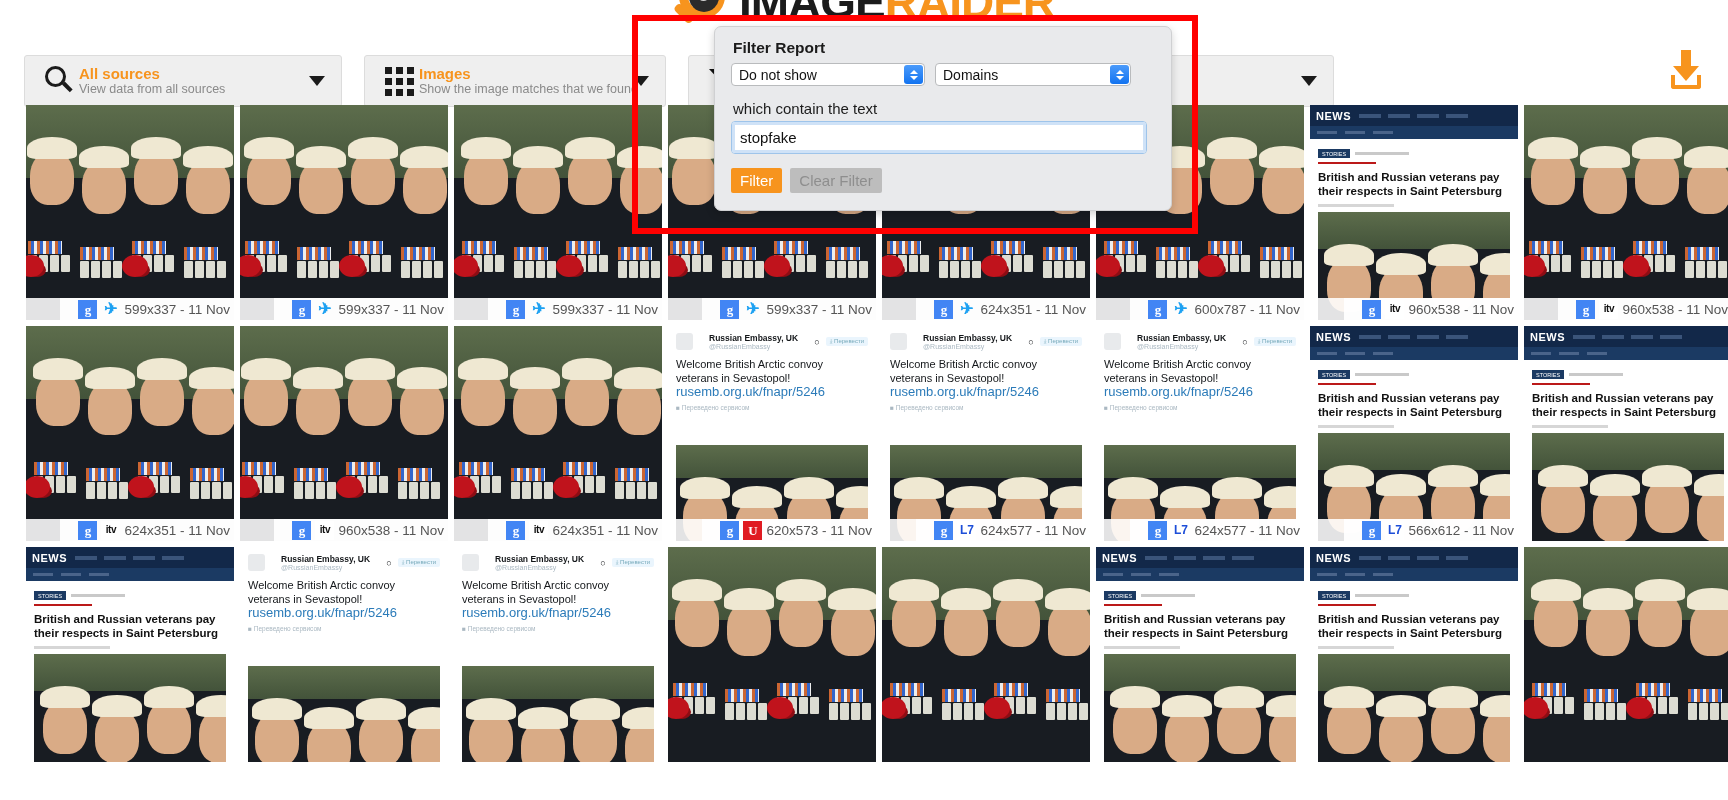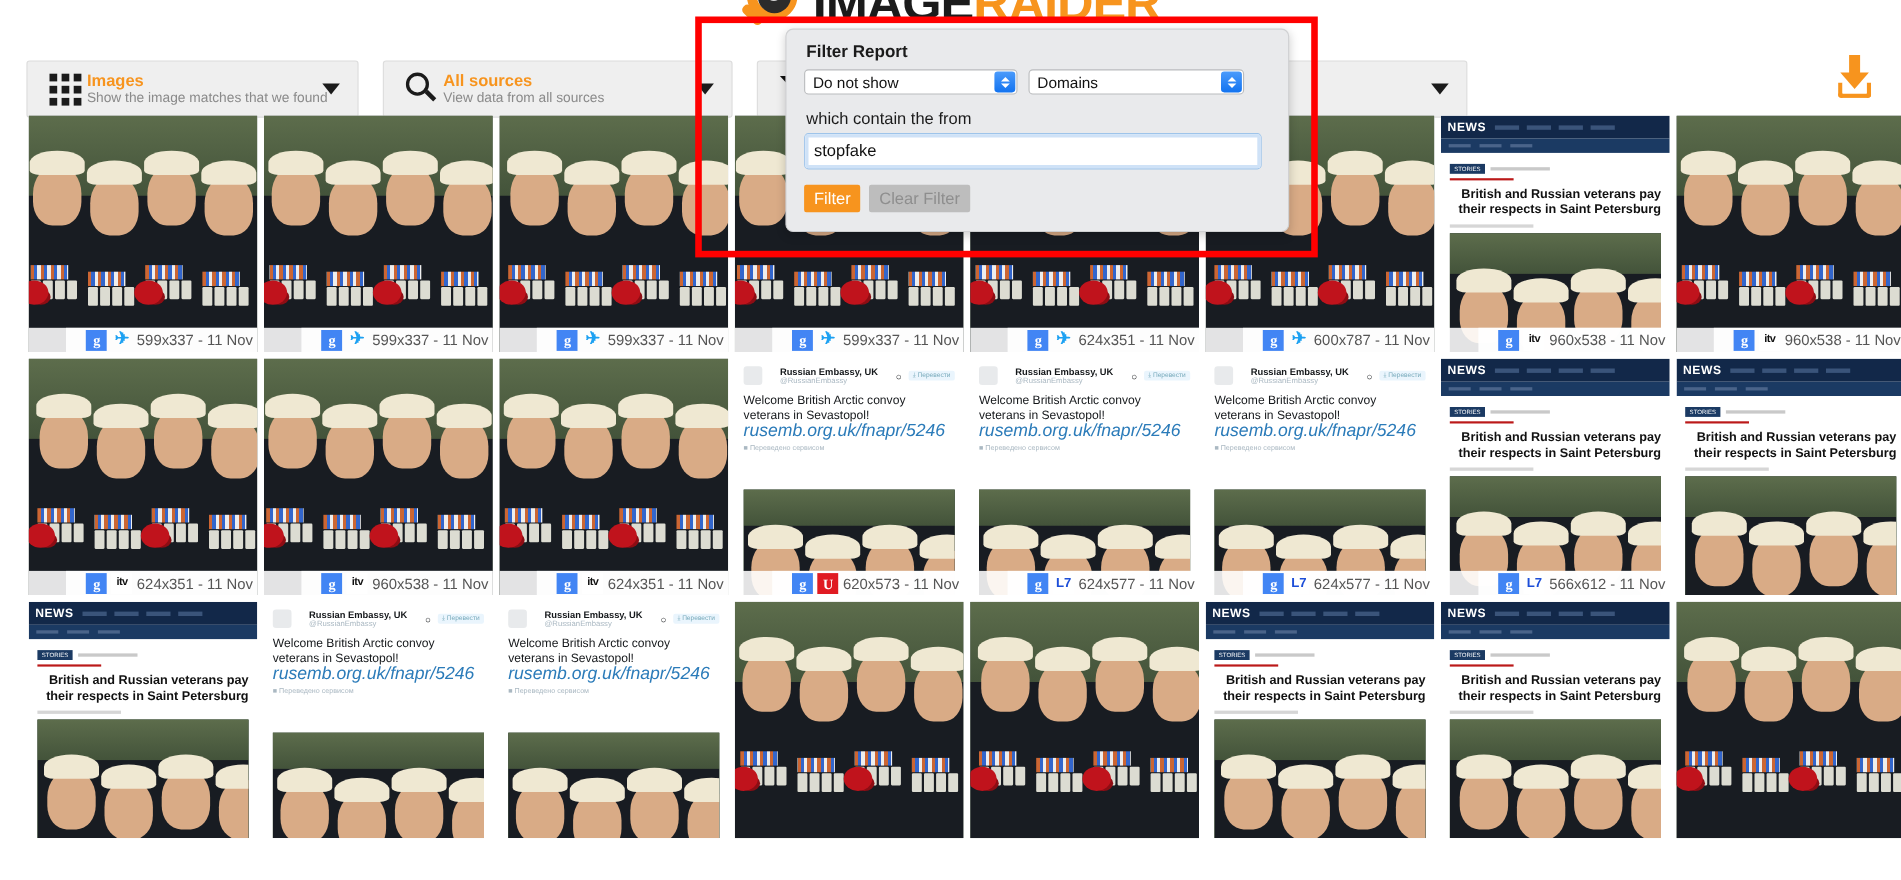--- a/index.html
+++ b/index.html
@@ -210,90 +210,90 @@
 
   
   .tweet { position: absolute; inset: 0; background: #fff; padding: 7px 8px; font-size: 9px; color: #14171a; overflow: hidden; }
   .tweet .hdr { display: flex; align-items: center; gap: 16px; }
   .tweet .av { width: 17px; height: 17px; border-radius: 3px; background: #e8eaec; flex: 0 0 17px; }
   .tweet .nm { font-weight: bold; font-size: 8.5px; color: #14171a; }
   .tweet .hd { font-size: 7px; color: #aab8c2; }
   .tweet .meta { margin-left: auto; display: flex; gap: 6px; align-items: center; }
   .tweet .pill { background: #eaf5fd; color: #7ab; font-size: 6px; padding: 1px 4px; border-radius: 2px; }
   .tweet .body { margin-top: 7px; font-size: 11px; line-height: 14px; color: #14171a; }
-  .tweet .link { color: #2b7bb9; font-size: 16px; line-height: 14px; font-style: italic; }
+  .tweet .link { color: #2b7bb9; font-size: 13px; line-height: 14px; }
   .tweet .trans { margin-top: 5px; font-size: 6.5px; color: #aab8c2; }
   .tweet .photo { position: absolute; left: 8px; right: 8px; bottom: 0; height: 96px; background: #4a5b42; overflow: hidden; }
 
   
   .news { position: absolute; inset: 0; background: #fff; overflow: hidden; }
   .news .topbar { height: 21px; background: #122849; display: flex; align-items: center; padding: 0 6px; gap: 8px; }
   .news .brand { color: #fff; font-weight: bold; font-size: 11px; letter-spacing: .5px; }
   .news .navs { display: flex; gap: 7px; }
   .news .navs i { display: block; width: 22px; height: 4px; background: #3a547a; }
   .news .subbar { height: 13px; background: #1b3a63; display: flex; align-items: center; gap: 8px; padding: 0 7px; }
   .news .subbar i { display: block; width: 20px; height: 3px; background: #4a648a; }
   .news .body { padding: 10px 8px 0 8px; }
   .news .kicker { display: flex; gap: 5px; align-items: center; }
   .news .kicker .tag { background: #1b3a63; color: #fff; font-size: 5.5px; padding: 1.5px 4px; }
   .news .kicker .dt { height: 3px; width: 54px; background: #c9c9c9; }
   .news .rule { height: 2px; width: 58px; background: #bb1919; margin: 4px 0 6px 0; }
-  .news h3 { margin: 0; font-size: 11.5px; line-height: 14px; font-weight: bold; color: #111; text-align: right; }
+  .news h3 { margin: 0; font-size: 11.5px; line-height: 14px; font-weight: bold; color: #111; }
   .news .byl { height: 3px; width: 76px; background: #d6d6d6; margin-top: 6px; }
   .news .photo { position: absolute; left: 8px; right: 8px; bottom: 0; height: 108px; background: #4a5b42; overflow: hidden; }
 </style>
 </head>
 <body>
 
 <div id="logo-bar">
   <div class="logo-wrap">
     <div class="logo-mark">
       <div class="handle"></div>
       <div class="ring"></div>
       <div class="lens"></div>
     </div>
     <div class="logo-text">
       <span class="a">IMAGE</span><span class="b">RAIDER</span>
     </div>
   </div>
 </div>
 
 <div id="toolbar">
+
+  <div class="tool-btn" id="btn-sources">
+    <div class="ticon">
+      <div class="mag-icon">
+          <div class="c"></div>
+          <div class="h"></div>
+        </div>
+    </div>
+    <div class="tlabels">
+      <div class="ttitle">All sources</div>
+      <div class="tsub">View data from all sources</div>
+    </div>
+    <div class="caret"></div>
+  </div>
 
   <div class="tool-btn" id="btn-images">
     <div class="ticon">
       <div class="grid-icon">
           <i></i>
           <i></i>
           <i></i>
           <i></i>
           <i></i>
           <i></i>
           <i></i>
           <i></i>
           <i></i>
         </div>
     </div>
     <div class="tlabels">
       <div class="ttitle">Images</div>
       <div class="tsub">Show the image matches that we found</div>
-    </div>
-    <div class="caret"></div>
-  </div>
-
-  <div class="tool-btn" id="btn-sources">
-    <div class="ticon">
-      <div class="mag-icon">
-          <div class="c"></div>
-          <div class="h"></div>
-        </div>
-    </div>
-    <div class="tlabels">
-      <div class="ttitle">All sources</div>
-      <div class="tsub">View data from all sources</div>
     </div>
     <div class="caret"></div>
   </div>
 
   <div class="tool-btn" id="btn-filter">
     <div class="ticon">
       <div class="funnel-icon">
           <div class="top"></div>
           <div class="stem"></div>
         </div>
@@ -1446,21 +1446,21 @@
         </span>
     </div>
     <div class="mac-select" id="sel-field">
       <span>Domains</span>
       <span class="stepper">
           <span class="up"></span>
           <span class="dn"></span>
         </span>
     </div>
   </div>
-  <div class="fr-label">which contain the from</div>
+  <div class="fr-label">which contain the text</div>
   <input id="filter-text-input" type="text" value="stopfake" style="">
   <div class="fr-buttons">
     <button id="btn-filter-apply">Filter</button>
     <button id="btn-clear-filter">Clear Filter</button>
   </div>
 </div>
 
 <div id="red-box"></div>
 
 </body></html>

